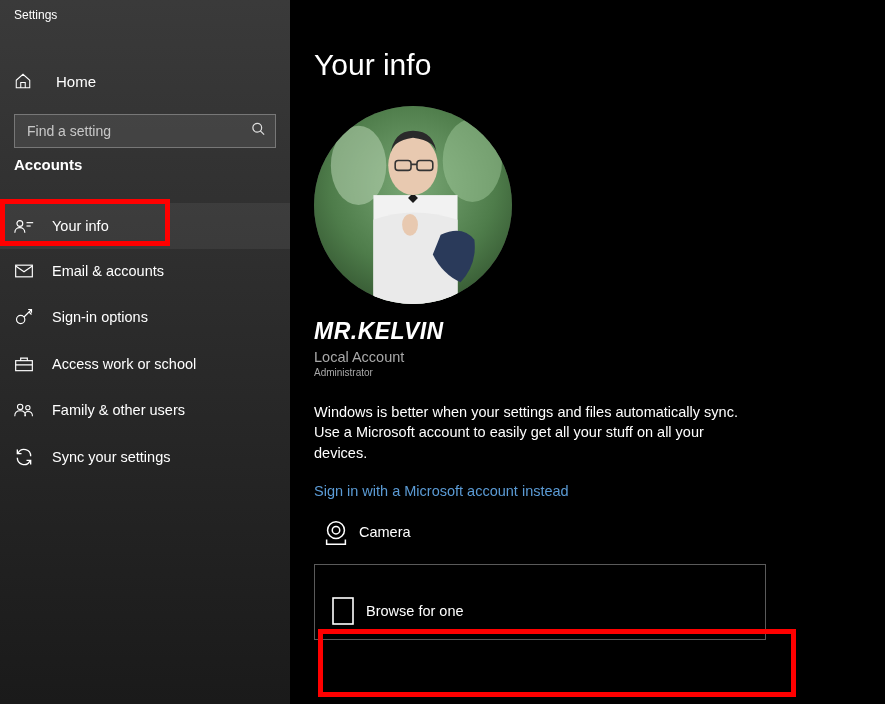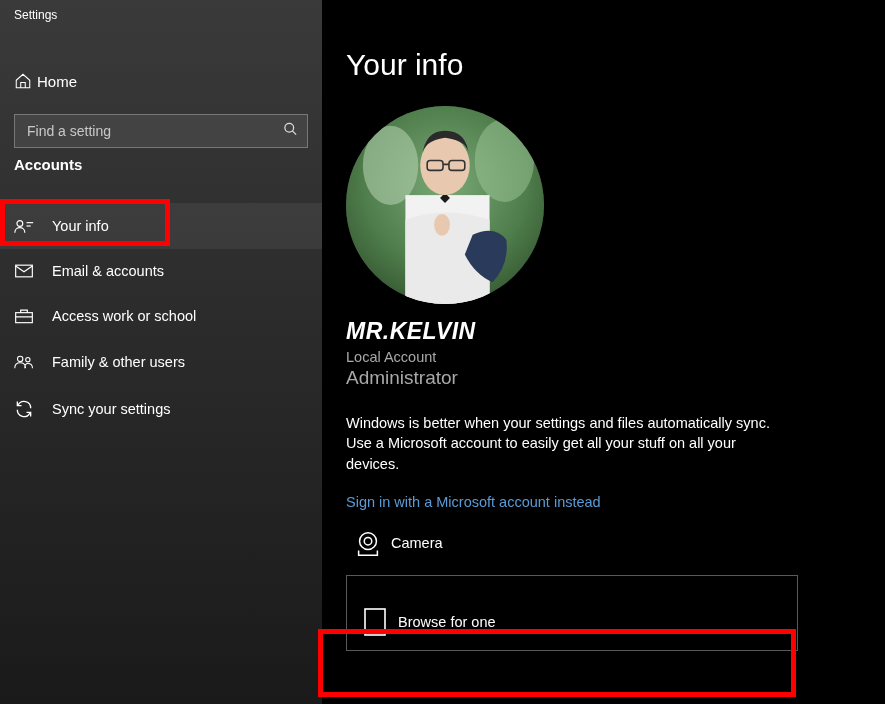--- a/index.html
+++ b/index.html
@@ -1,21 +1,21 @@
 <!DOCTYPE html>
 <html><head>
   <meta charset="utf-8">
   <style>
     * { margin: 0; padding: 0; box-sizing: border-box; font-family: 'Segoe UI', sans-serif; }
     body { width: 885px; height: 704px; background: #000; color: #fff; overflow: hidden; display: flex; }
     
-    .sidebar { width: 322px; height: 100%; background: linear-gradient(180deg, #3a3a3a 0%, #2a2a2a 50%, #1a1a1a 100%); display: flex; flex-direction: column; }
+    .sidebar { width: 290px; height: 100%; background: linear-gradient(180deg, #3a3a3a 0%, #2a2a2a 50%, #1a1a1a 100%); display: flex; flex-direction: column; }
     .title-bar { padding: 8px 14px; font-size: 12px; color: #fff; }
     
-    .home-link { display: flex; align-items: center; gap: 5px; padding: 12px 14px; margin-top: 30px; cursor: pointer; }
+    .home-link { display: flex; align-items: center; gap: 24px; padding: 12px 14px; margin-top: 30px; cursor: pointer; }
     .home-link .icon-wrap { width: 18px; display: flex; justify-content: center; }
     .home-link span.label { font-size: 15px; }
     
     .search-box { margin: 12px 14px 0; position: relative; border-radius: 15px; }
     .search-box input { width: 100%; height: 34px; background: rgba(255,255,255,0.08); border: 1px solid #777; color: #fff; padding: 0 36px 0 12px; font-size: 14px; outline: none; }
     .search-box input::placeholder { color: rgba(255,255,255,0.7); }
     .search-icon { position: absolute; right: 10px; top: 50%; transform: translateY(-50%); pointer-events: none; }
     
     .section-header { padding: 0 14px; margin-top: 8px; font-size: 15px; font-weight: 600; }
     
@@ -30,21 +30,21 @@
     .hl2 { left: 318px; top: 629px; width: 478px; height: 68px; }
 
     .content { flex: 1; background: #000; padding: 48px 0 0 24px; overflow: auto; }
     .page-title { font-size: 30px; font-weight: 300; margin-bottom: 24px; }
     
     .avatar { width: 198px; height: 198px; border-radius: 50%; overflow: hidden; position: relative; background: #333; }
     .avatar svg { width: 100%; height: 100%; }
     
     .username { font-size: 23px; font-weight: 700; margin-top: 14px; letter-spacing: .5px; font-style: italic; }
     .account-type { font-size: 14.5px; color: #a8a8a8; margin-top: 4px; }
-    .account-role { font-size: 19px; color: #a8a8a8; margin-top: 2px; }
+    .account-role { font-size: 10px; color: #a8a8a8; margin-top: 2px; }
     
     .sync-text { font-size: 14.5px; color: #fff; margin-top: 24px; max-width: 445px; line-height: 1.4; }
     .link { color: #5b9bd5; font-size: 14.5px; margin-top: 20px; cursor: pointer; display: inline-block; }
     
     .picture-heading { font-size: 21px; font-weight: 400; margin-top: 50px; }
     
     .option-row { display: flex; align-items: center; gap: 7px; padding: 16px 14px 16px 6px; cursor: pointer; }
     .option-row:first-of-type { margin-top: 18px; }
     .option-row .oicon { width: 32px; height: 32px; display: flex; align-items: center; justify-content: center; }
     .option-row .olabel { font-size: 14.5px; }
@@ -95,20 +95,29 @@
     <div class="nav-item">
       <span class="icon-wrap">
         <svg width="20" height="16" viewBox="0 0 24 18" fill="none" stroke="#fff" stroke-width="1.4">
             <rect x="2" y="2" width="20" height="14"></rect>
             <path d="M2 3 L12 10 L22 3"></path>
           </svg>
       </span>
       <span class="label">Email &amp; accounts</span>
     </div>
 
+    <div class="nav-item">
+      <span class="icon-wrap">
+        <svg width="20" height="20" viewBox="0 0 24 24" fill="none" stroke="#fff" stroke-width="1.4">
+            <circle cx="8" cy="15" r="5"></circle>
+            <path d="M12 12 L21 3 M17 3 L21 3 L21 7 M18 6 L21 9"></path>
+          </svg>
+      </span>
+      <span class="label">Sign-in options</span>
+    </div>
 
     <div class="nav-item">
       <span class="icon-wrap">
         <svg width="20" height="18" viewBox="0 0 24 20" fill="none" stroke="#fff" stroke-width="1.4">
             <rect x="2" y="6" width="20" height="12"></rect>
             <path d="M8 6 V3 H16 V6 M2 11 H22"></path>
           </svg>
       </span>
       <span class="label">Access work or school</span>
     </div>

